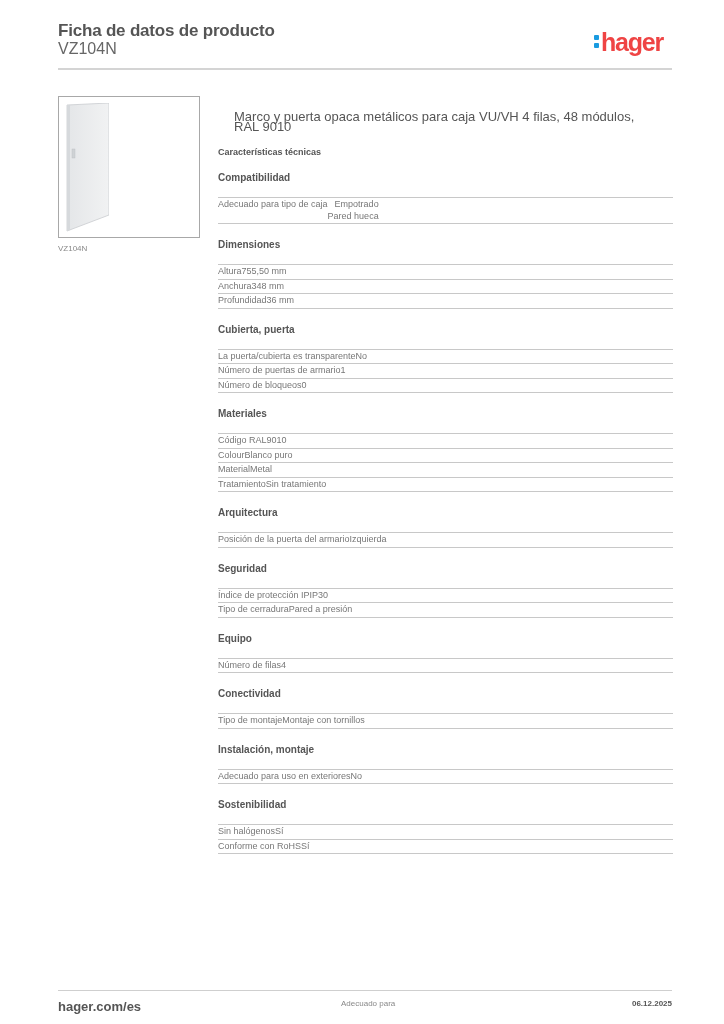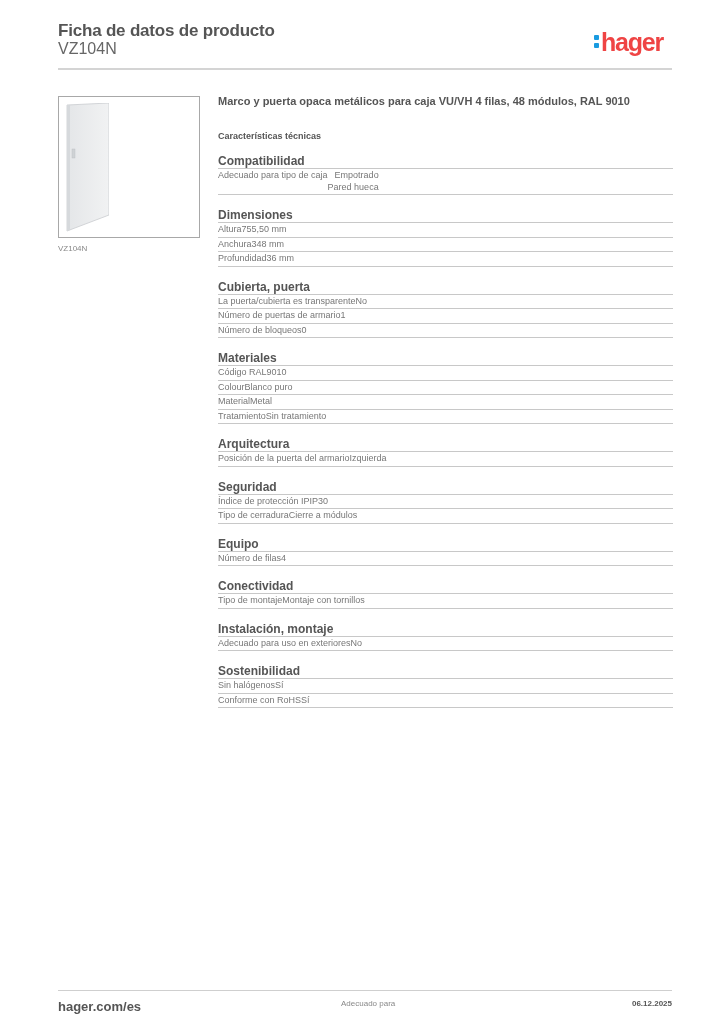--- a/index.html
+++ b/index.html
@@ -31,26 +31,26 @@
     position: absolute; left: 58px; top: 96px; width: 142px; height: 142px;
     border: 1px solid #a8a8a8; box-sizing: border-box; background: #fff;
   }
   .door {
     position: absolute; left: 6px; top: 6px; width: 44px; height: 130px;
   }
   .image-caption {
     position: absolute; left: 58px; top: 244px; font-size: 8px; color: #888;
   }
   .content { position: absolute; left: 218px; top: 96px; width: 455px; }
-  .product-desc { font-size: 11px; font-weight: bold; color: #555; margin: 0; height: 10px; line-height: 10px; }
+  .product-desc { font-size: 13px; font-weight: normal; color: #555; margin: 16px; height: 10px; line-height: 10px; }
   .section-main { font-size: 9px; font-weight: bold; color: #555; margin-top: 25px; height: 10px; line-height: 10px; }
   .group { margin-top: 15px; }
   .group-title {
-    font-size: 12px; font-weight: bold; color: #555; line-height: 11px; height: 11px;
-    border-bottom: 1.5px solid #c8c8c8; padding-bottom: 1px;
+    font-size: 10px; font-weight: bold; color: #555; line-height: 11px; height: 11px;
+    border-bottom: 1.5px solid #c8c8c8; padding-bottom: 14px;
   }
   .row {
     display: flex; justify-content: flex-start; align-items: flex-start;
     font-size: 9px; color: #777; line-height: 11.5px;
     border-bottom: 1.5px solid #c8c8c8; padding: 1px 0 1px 0;
   }
   .row .val { text-align: right; }
   .row .val span { display: block; }
   .footer-rule {
     position: absolute; left: 58px; top: 990px; width: 614px; height: 1px; background: #cfcfcf;
@@ -162,21 +162,21 @@
   </div>
 
   <div class="group">
     <div class="group-title">Seguridad</div>
     <div class="row">
         <span>Índice de protección IP</span>
         <span class="val">IP30</span>
       </div>
     <div class="row">
         <span>Tipo de cerradura</span>
-        <span class="val">Cierre a módulos</span>
+        <span class="val">Pared a presión</span>
       </div>
   </div>
 
   <div class="group">
     <div class="group-title">Equipo</div>
     <div class="row">
         <span>Número de filas</span>
         <span class="val">4</span>
       </div>
   </div>

